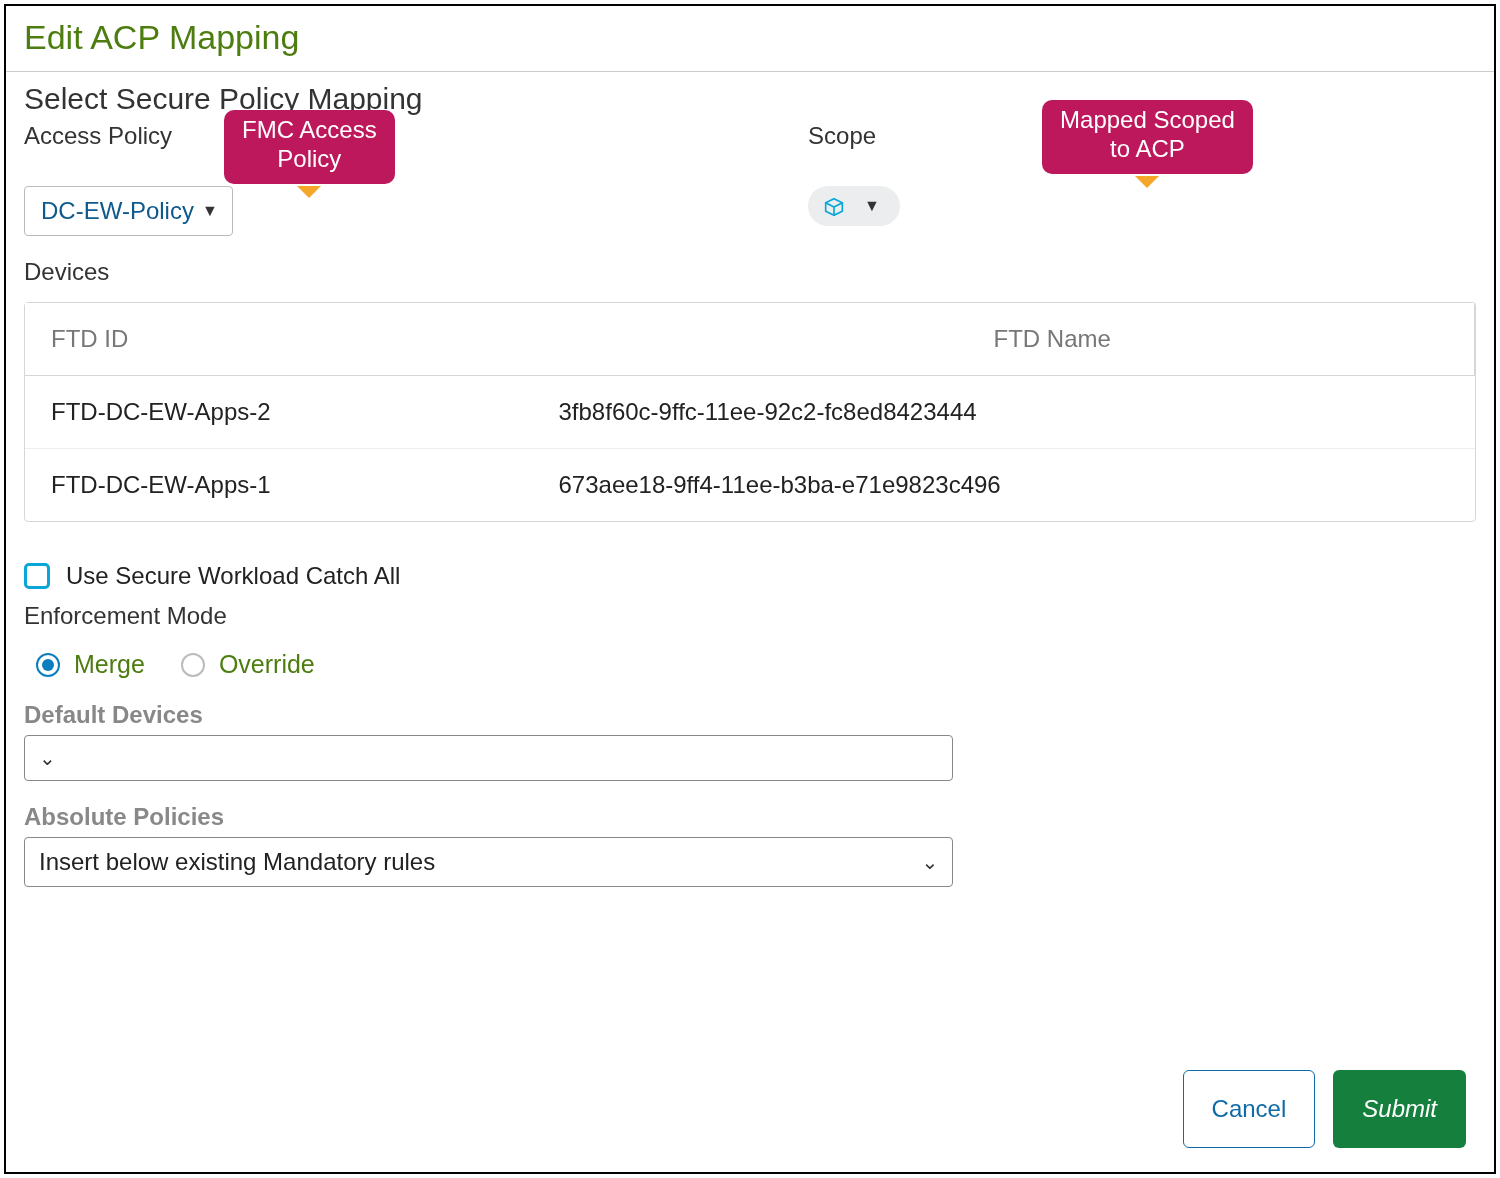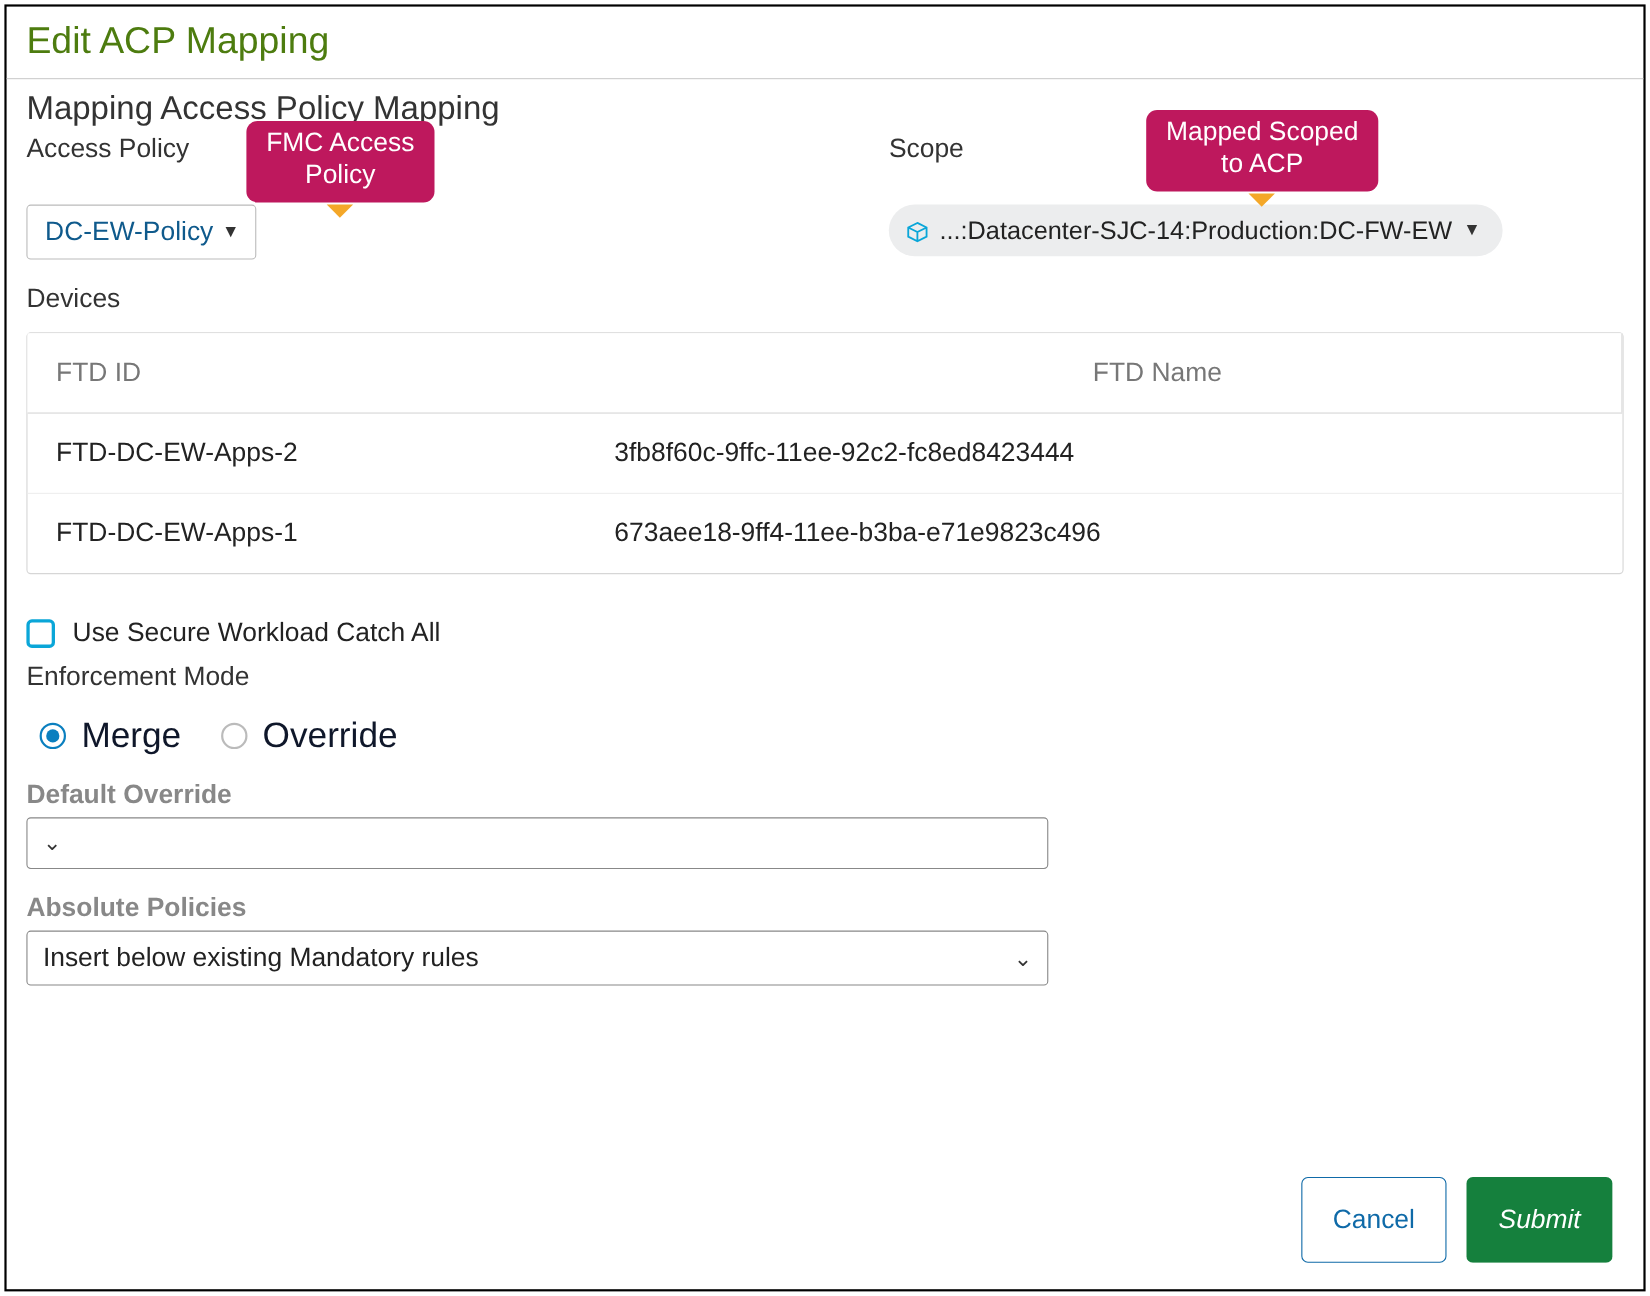--- a/index.html
+++ b/index.html
@@ -183,21 +183,21 @@
     display: inline-flex;
     align-items: center; justify-content: center;
     background: #fff;
   }
   .radio.checked { border-color: #0a7fbf; }
   .radio.checked::after {
     content: "";
     width: 12px; height: 12px; border-radius: 50%;
     background: #0a7fbf;
   }
-  .radio-label { font-size: 32px; color: #0f172a; }
+  .radio-label { font-size: 25px; color: #4d7c0f; }
   .policy-group { margin-top: 22px; }
   .policy-group .pg-label {
     font-size: 24px;
     font-weight: 600;
     color: #888;
     margin-bottom: 6px;
   }
   .select-box {
     width: 64%;
     border: 1px solid #888;
@@ -240,21 +240,21 @@
     font-style: italic;
   }
 </style>
 </head>
 <body>
 
 <div class="frame">
   <div class="title">Edit ACP Mapping</div>
 
   <div class="section">
-    <div class="subtitle">Mapping Access Policy Mapping</div>
+    <div class="subtitle">Select Secure Policy Mapping</div>
 
     <div class="row">
       <div class="col-left">
         <span class="field-label">Access Policy</span>
         <div class="callout c1" style="white-space:pre-line;">FMC Access
 Policy</div>
         <div class="policy-select">
           <span>DC-EW-Policy</span>
           <span class="caret">▼</span>
         </div>
@@ -262,21 +262,20 @@
       <div class="col-right">
         <span class="field-label">Scope</span>
         <div class="callout c2" style="white-space:pre-line;">Mapped Scoped
 to ACP</div>
         <div class="scope-select">
           <span class="cube">
             <svg viewBox="0 0 24 24" width="20" height="20">
                 <path fill="none" stroke="#0aa6d8" stroke-width="2" d="M12 2 L22 7 L22 17 L12 22 L2 17 L2 7 Z M2 7 L12 12 L22 7 M12 12 L12 22"></path>
               </svg>
           </span>
-          <span>...:Datacenter-SJC-14:Production:DC-FW-EW</span>
           <span class="caret">▼</span>
         </div>
       </div>
     </div>
 
     <div class="devices-label">Devices</div>
     <div class="table">
       <div class="thead">
         <div class="th id">FTD ID</div>
         <div class="th name">FTD Name</div>
@@ -302,21 +301,21 @@
         <span class="radio checked"></span>
         <span class="radio-label">Merge</span>
       </div>
       <div class="radio-item">
         <span class="radio"></span>
         <span class="radio-label">Override</span>
       </div>
     </div>
 
     <div class="policy-group">
-      <div class="pg-label">Default Override</div>
+      <div class="pg-label">Default Devices</div>
       <div class="select-box">
         <span class="chev">⌄</span>
       </div>
     </div>
 
     <div class="policy-group">
       <div class="pg-label">Absolute Policies</div>
       <div class="select-box">
         <span>Insert below existing Mandatory rules</span>
         <span class="chev">⌄</span>

